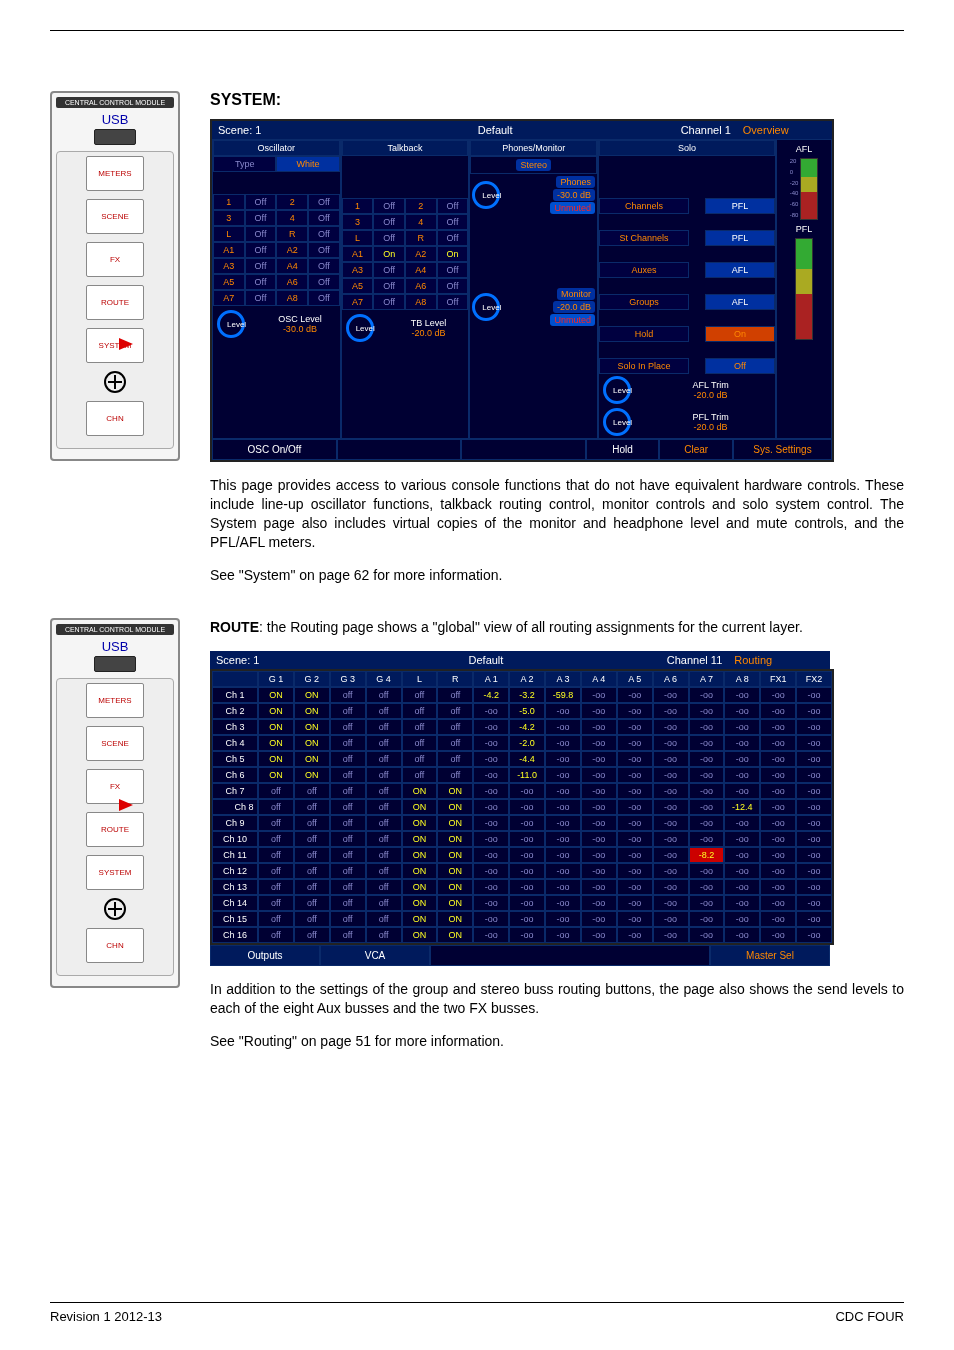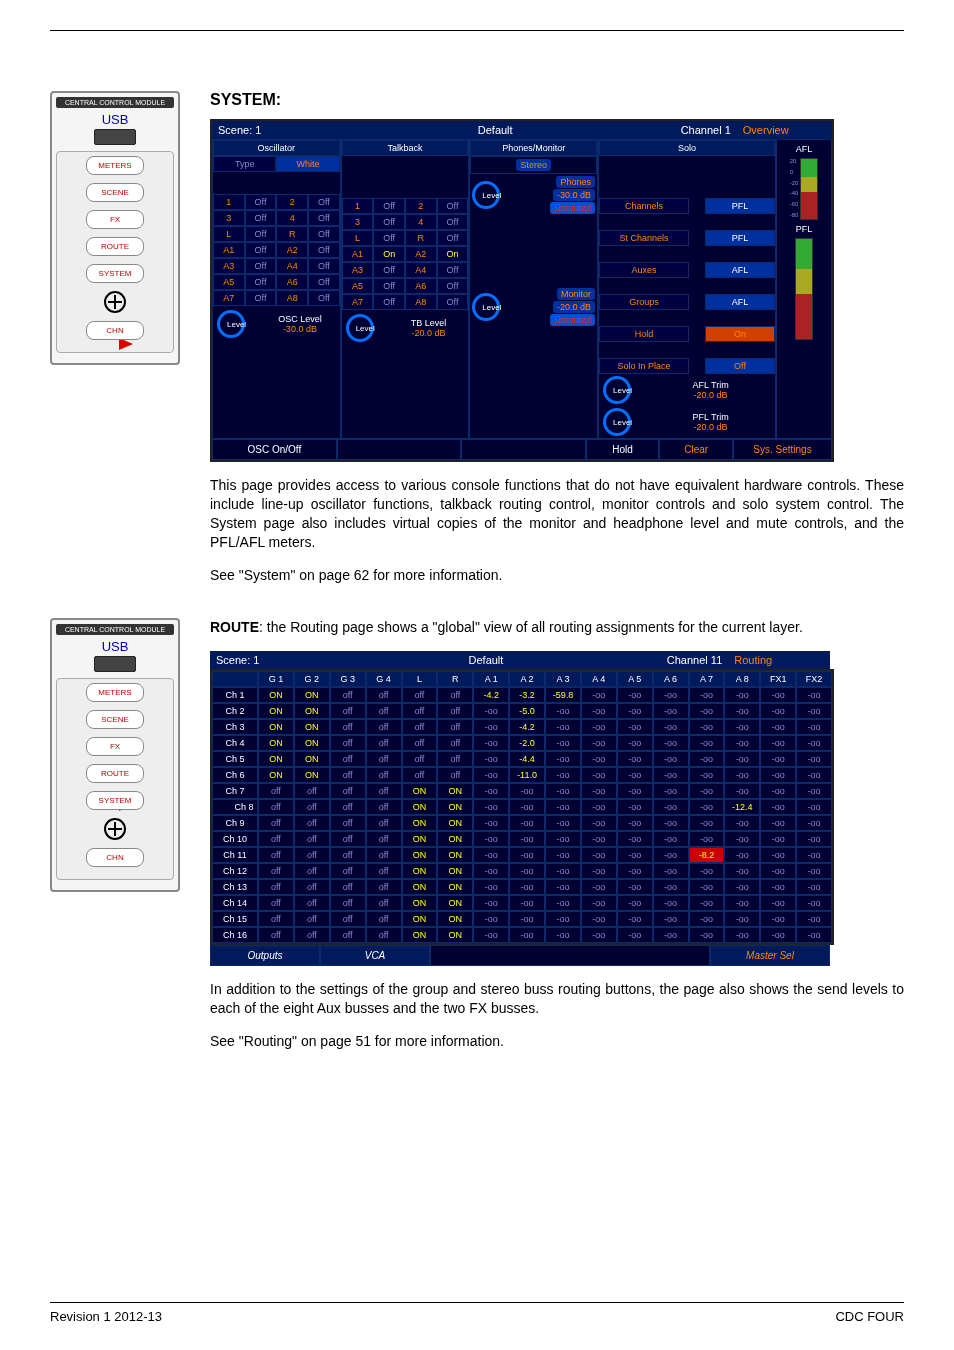--- a/index.html
+++ b/index.html
@@ -7,21 +7,21 @@
   .page-number { font-size:16px; margin-bottom:6px; padding-left:8px; }
   hr.top-rule { border:none; border-top:1px solid #000; margin:0 0 60px 0; }
   hr.bot-rule { border:none; border-top:1px solid #000; margin:0; }
   .content-row { display:flex; gap:30px; }
   .side-module { width:130px; flex-shrink:0; }
   .module-frame { border:2px solid #888; border-radius:4px; padding:4px; background:#f5f5f5; position:relative; }
   .module-label { font-size:7px; background:#333; color:#fff; text-align:center; padding:2px; border-radius:2px; margin-bottom:4px; }
   .usb-box { text-align:center; font-size:13px; color:#00a; margin-bottom:6px; }
   .usb-port { width:40px; height:14px; margin:2px auto 6px; background:#444; border-radius:2px; border:1px solid #222; }
   .module-section { border:1px solid #aaa; border-radius:4px; padding:4px 2px; background:#eee; margin-bottom:6px; }
-  .mod-btn { display:block; width:56px; margin:0 auto 8px; padding:4px 0; font-size:8px; text-align:center; border:1px solid #888; background:#fff; border-radius:8px; color:#b00; position:relative; }
+  .mod-btn { display:block; width:56px; margin:0 auto 8px; padding:12px 0; font-size:8px; text-align:center; border:1px solid #888; background:#fff; border-radius:2px; color:#b00; position:relative; }
   .mod-arrow { position:absolute; left:62px; width:0; height:0; border-top:6px solid transparent; border-bottom:6px solid transparent; border-left:14px solid #d00; }
   .mod-circle { width:18px; height:18px; margin:0 auto 8px; border:2px solid #000; border-radius:50%; position:relative; }
   .mod-circle::before, .mod-circle::after { content:""; position:absolute; background:#000; top:50%; left:50%; transform:translate(-50%,-50%); }
   .mod-circle::before { width:2px; height:14px; }
   .mod-circle::after  { width:14px; height:2px; }
   .main-col { flex:1; }
   .section-heading { font-weight:bold; font-size:16px; margin-bottom:10px; }
   .subheading-inline { font-weight:bold; }
   .body-text { font-size:14px; line-height:1.35; text-align:justify; margin:14px 0; }
   .screenshot { width:620px; background:#000033; color:#ccc; font-size:9px; border:2px solid #222; }
@@ -40,21 +40,21 @@
   .sys-solo-grid{ grid-template-columns: 90px 70px; gap: 16px; }
   .sys-col { border:1px solid #0a2a6a; }
   .sys-bottom { display:flex; }
   .sys-bottom-cell { flex:1; border:1px solid #0a2a6a; padding:4px 6px; font-size:10px; color:#fff; text-align:center; }
   
   .route-table { display:grid; grid-template-columns: 46px repeat(16, 1fr); width:620px; background:#000033; border:2px solid #222; font-size:9px; }
   .route-table div { border:1px solid #0a2a6a; padding:2px 3px; text-align:center; color:#88c; box-sizing:border-box; overflow:hidden; white-space:nowrap; }
   .route-table .hdr { background:#001a5c; color:#fff; }
   .route-table .on  { color:#ff2; }
   .route-table .hilite { background:#c00; color:#fff; }
-  .route-bottom { display:grid; grid-template-columns: 110px 110px 1fr 120px; width:620px;font-style:italic; }
+  .route-bottom { display:grid; grid-template-columns: 110px 110px 1fr 120px; width:620px; }
   .route-bottom div { border:1px solid #0a2a6a; padding:4px 6px; text-align:center; font-size:10px; color:#fff; background:#001a5c; }
   .footer { position:absolute; bottom:26px; left:50px; right:50px; }
   .footer-row { display:flex; justify-content:space-between; font-size:13px; margin-top:6px; }
   
   .meter-strip { width:16px; background:linear-gradient(#3a3 0%, #3a3 30%, #aa2 30%, #aa2 55%, #a22 55%, #a22 100%); border:1px solid #333; }
   .pfl-meter { height:100px; }
 </style>
 </head>
 <body>
 

